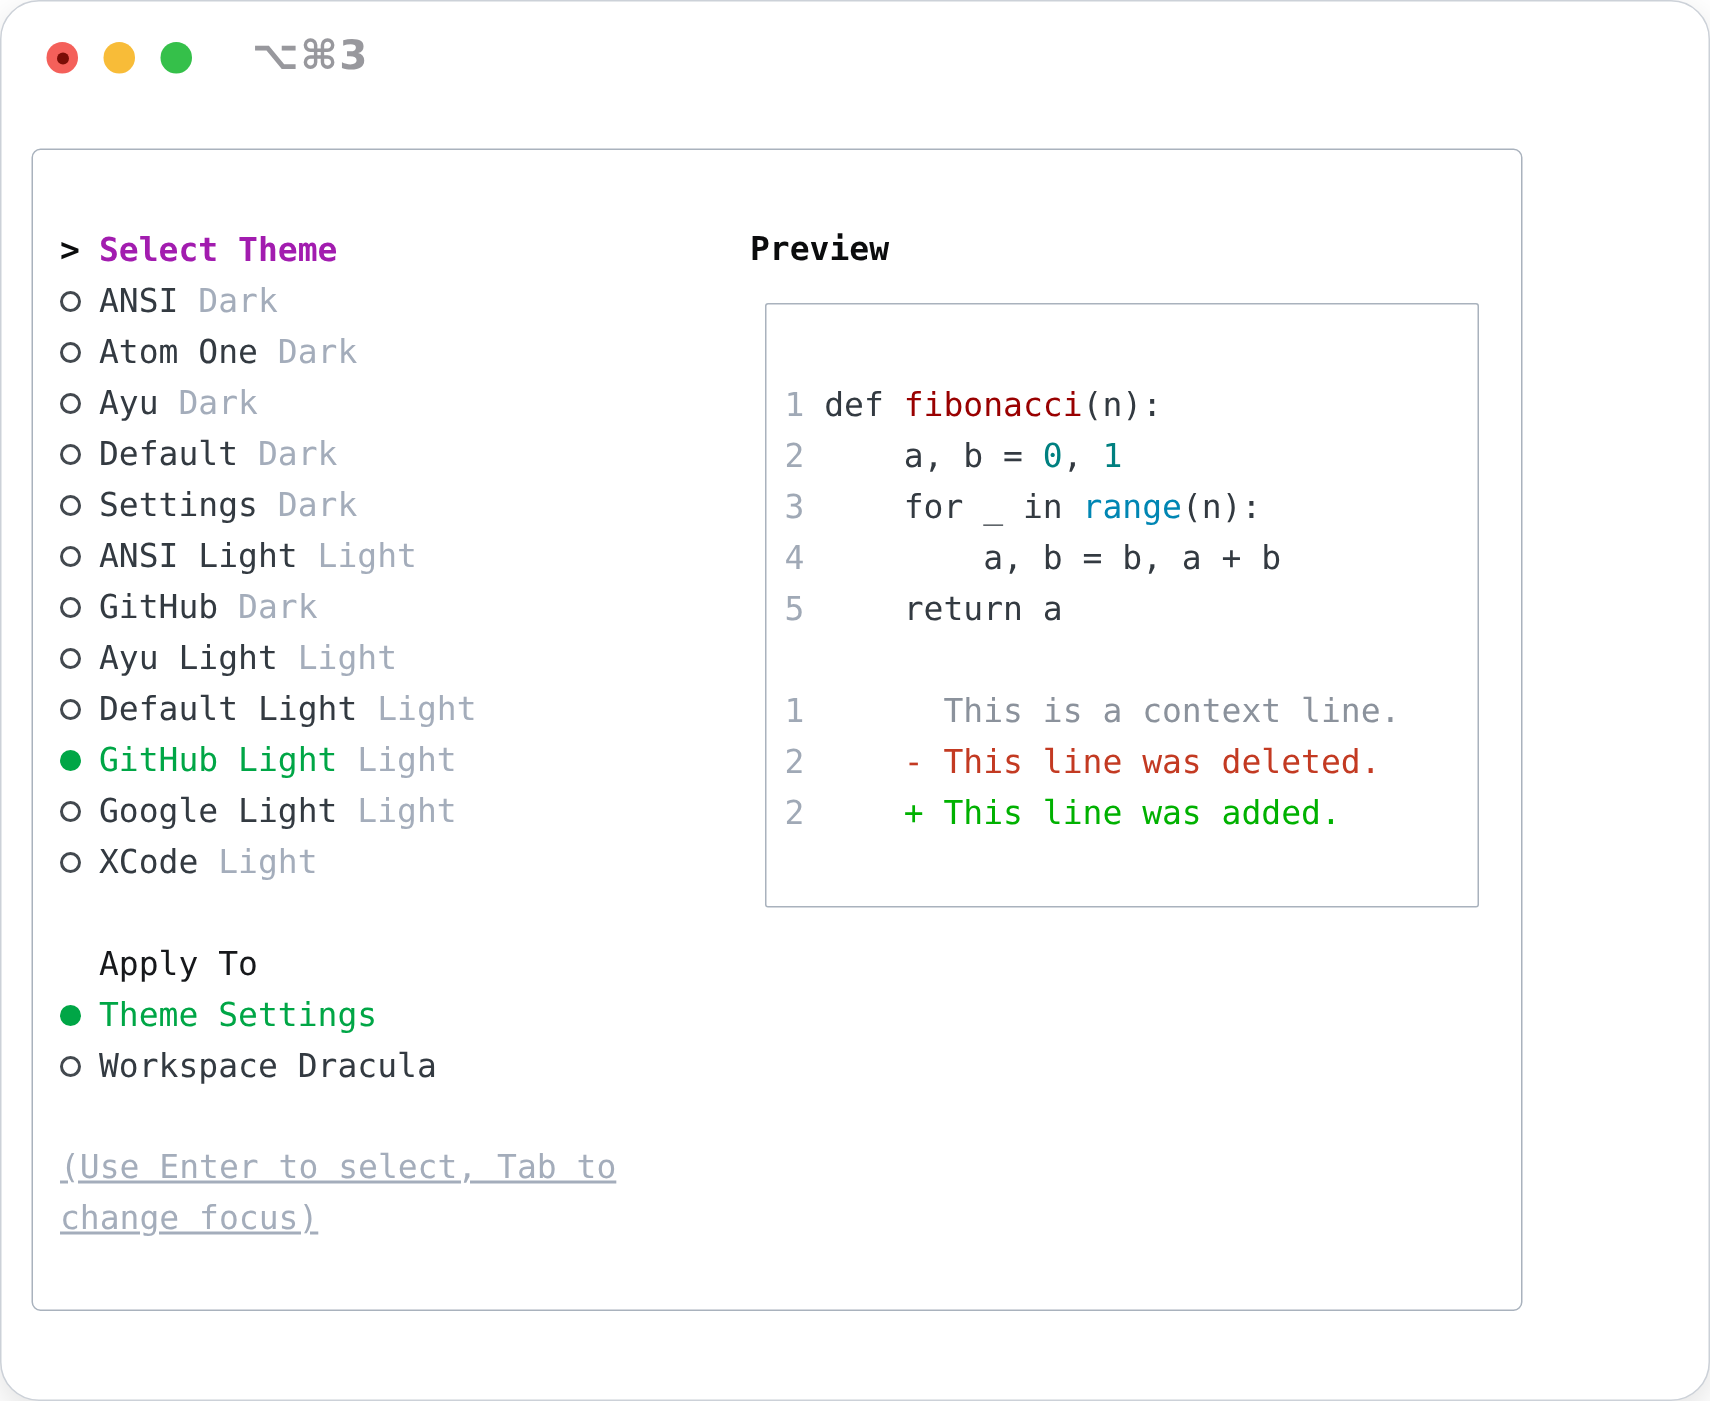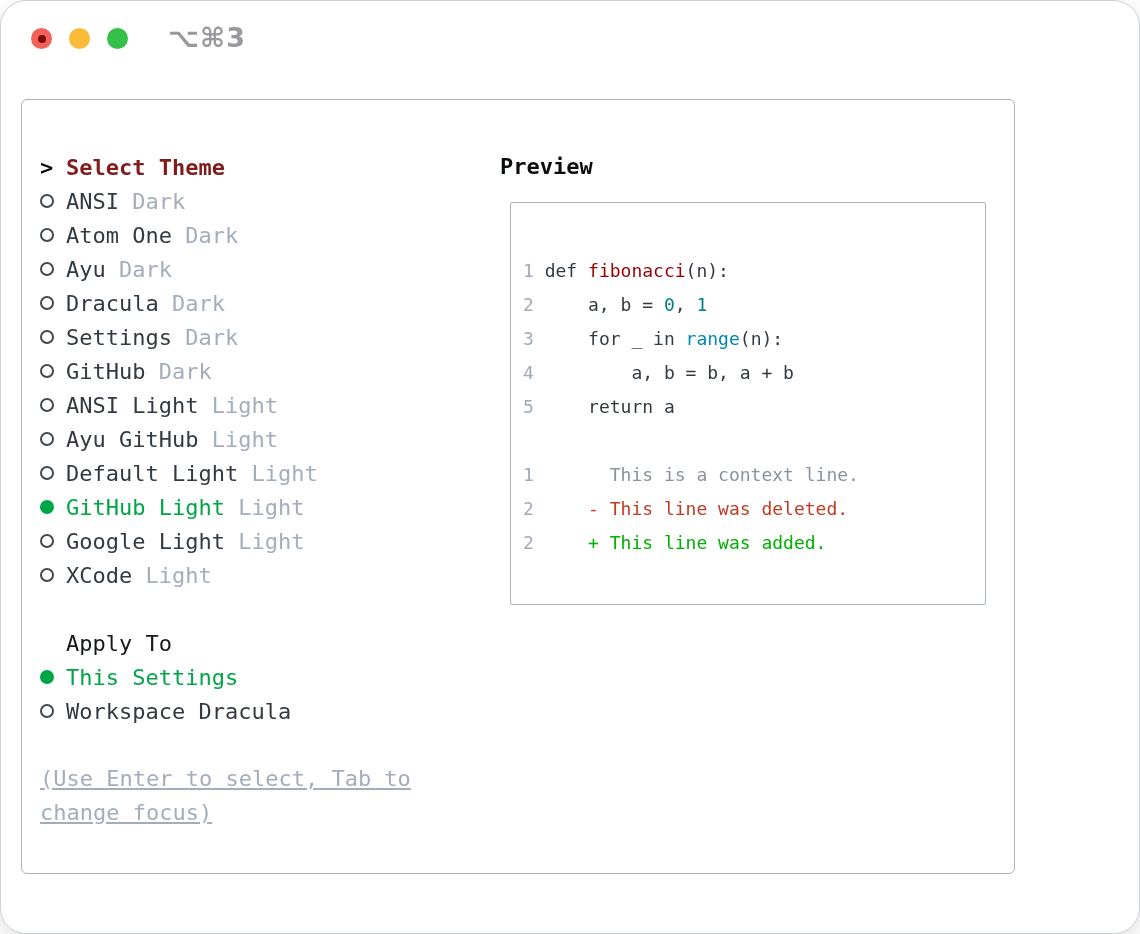--- a/index.html
+++ b/index.html
@@ -40,21 +40,21 @@
   }
   
   .panel {
     position: absolute; left: 20px; top: 98px; width: 992px; height: 773px;
     border: 1.5px solid var(--border); border-radius: 6px; background: #ffffff;
   }
   .left-col { position: absolute; left: 18px; top: 50px; width: 420px; }
   .row { height: 34px; display: flex; align-items: center; font-size: 22px; color: var(--ink); white-space: pre; }
   .bullet { width: 26px; flex: none; display: flex; align-items: center; }
   .prefix { font-weight: 700; color: #0b0c0d; }
-  .hdr { font-weight: 700; color: #7f1d1d; text-align: center; }
+  .hdr { font-weight: 700; color: #a21caf; text-align: center; }
   .ring { width: 10px; height: 10px; border: 2px solid #43494f; border-radius: 50%; }
   .dot-selected { width: 14px; height: 14px; border-radius: 50%; background: var(--accent-green); }
   .label { white-space: pre; }
   .name { color: var(--ink); margin-top: 26px; }
   .label.selected .name { color: var(--accent-green); }
   .tag { color: var(--muted); }
   .apply-hdr { color: #16181b; }
   .spacer { height: 34px; }
   .help {
     margin-top: 0; width: 400px; font-size: 22px; line-height: 34px; color: var(--muted); text-decoration: underline;
@@ -63,21 +63,21 @@
   .preview-title {
     position: absolute; left: 478px; top: 50px; height: 34px; line-height: 34px;
     font-size: 22px; font-weight: 700; color: #0b0c0d;
   }
   .preview-box {
     position: absolute; left: 488px; top: 102px; width: 474px; height: 401px;
     border: 1.5px solid var(--border); border-radius: 2px; background: #ffffff; overflow: hidden;
   }
   .code {
     margin: 0; padding: 51px 0 0 12px; font-family: "DejaVu Sans Mono", "Liberation Mono", monospace;
-    font-size: 18px; line-height: 34px; color: var(--ink);
+    font-size: 22px; line-height: 34px; color: var(--ink);
   }
   .cl { min-height: 34px; white-space: pre; }
   .ln { color: var(--ln); }
   .pl, .kw { color: var(--ink); }
   .fn { color: var(--fn-red); }
   .num { color: var(--num-teal); }
   .bi { color: var(--bi-blue); }
   .ctx { color: var(--ctx); }
   .del { color: var(--del-red); }
   .add { color: var(--add-green); }
@@ -100,37 +100,37 @@
   <div class="panel">
     <div class="left-col">
       <div class="row">
         <span class="bullet prefix">&gt;</span>
         <span class="hdr">Select Theme</span>
       </div>
       <div id="theme-list">
           <div class="row"><span class="bullet"><span class="ring"></span></span><span class="label"><span class="name">ANSI</span> <span class="tag">Dark</span></span></div>
           <div class="row"><span class="bullet"><span class="ring"></span></span><span class="label"><span class="name">Atom One</span> <span class="tag">Dark</span></span></div>
           <div class="row"><span class="bullet"><span class="ring"></span></span><span class="label"><span class="name">Ayu</span> <span class="tag">Dark</span></span></div>
-          <div class="row"><span class="bullet"><span class="ring"></span></span><span class="label"><span class="name">Dracula</span> <span class="tag">Dark</span></span></div>
+          <div class="row"><span class="bullet"><span class="ring"></span></span><span class="label"><span class="name">Default</span> <span class="tag">Dark</span></span></div>
           <div class="row"><span class="bullet"><span class="ring"></span></span><span class="label"><span class="name">Settings</span> <span class="tag">Dark</span></span></div>
+          <div class="row"><span class="bullet"><span class="ring"></span></span><span class="label"><span class="name">ANSI Light</span> <span class="tag">Light</span></span></div>
           <div class="row"><span class="bullet"><span class="ring"></span></span><span class="label"><span class="name">GitHub</span> <span class="tag">Dark</span></span></div>
-          <div class="row"><span class="bullet"><span class="ring"></span></span><span class="label"><span class="name">ANSI Light</span> <span class="tag">Light</span></span></div>
-          <div class="row"><span class="bullet"><span class="ring"></span></span><span class="label"><span class="name">Ayu GitHub</span> <span class="tag">Light</span></span></div>
+          <div class="row"><span class="bullet"><span class="ring"></span></span><span class="label"><span class="name">Ayu Light</span> <span class="tag">Light</span></span></div>
           <div class="row"><span class="bullet"><span class="ring"></span></span><span class="label"><span class="name">Default Light</span> <span class="tag">Light</span></span></div>
           <div class="row"><span class="bullet"><span class="dot-selected"></span></span><span class="label selected"><span class="name">GitHub Light</span> <span class="tag">Light</span></span></div>
           <div class="row"><span class="bullet"><span class="ring"></span></span><span class="label"><span class="name">Google Light</span> <span class="tag">Light</span></span></div>
           <div class="row"><span class="bullet"><span class="ring"></span></span><span class="label"><span class="name">XCode</span> <span class="tag">Light</span></span></div>
         </div>
       <div class="spacer"></div>
       <div class="row">
         <span class="bullet"></span>
         <span class="apply-hdr">Apply To</span>
       </div>
       <div id="apply-list">
-          <div class="row"><span class="bullet"><span class="dot-selected"></span></span><span class="label selected"><span class="name">This Settings</span></span></div>
+          <div class="row"><span class="bullet"><span class="dot-selected"></span></span><span class="label selected"><span class="name">Theme Settings</span></span></div>
           <div class="row"><span class="bullet"><span class="ring"></span></span><span class="label"><span class="name">Workspace Dracula</span></span></div>
         </div>
       <div class="spacer"></div>
       <div class="help">(Use Enter to select, Tab to change focus)</div>
     </div>
 
     <div class="preview-title">Preview</div>
     <div class="preview-box">
       <pre id="code" class="code"><div class="cl"><span class="ln">1 </span><span class="kw">def </span><span class="fn">fibonacci</span><span class="pl">(n):</span></div><div class="cl"><span class="ln">2 </span><span class="pl">    a, b = </span><span class="num">0</span><span class="pl">, </span><span class="num">1</span></div><div class="cl"><span class="ln">3 </span><span class="pl">    </span><span class="kw">for</span><span class="pl"> _ </span><span class="kw">in</span><span class="pl"> </span><span class="bi">range</span><span class="pl">(n):</span></div><div class="cl"><span class="ln">4 </span><span class="pl">        a, b = b, a + b</span></div><div class="cl"><span class="ln">5 </span><span class="pl">    </span><span class="kw">return</span><span class="pl"> a</span></div><div class="cl"></div><div class="cl"><span class="ln">1 </span><span class="ctx">      This is a context line.</span></div><div class="cl"><span class="ln">2 </span><span class="del">    - This line was deleted.</span></div><div class="cl"><span class="ln">2 </span><span class="add">    + This line was added.</span></div></pre>
     </div>

